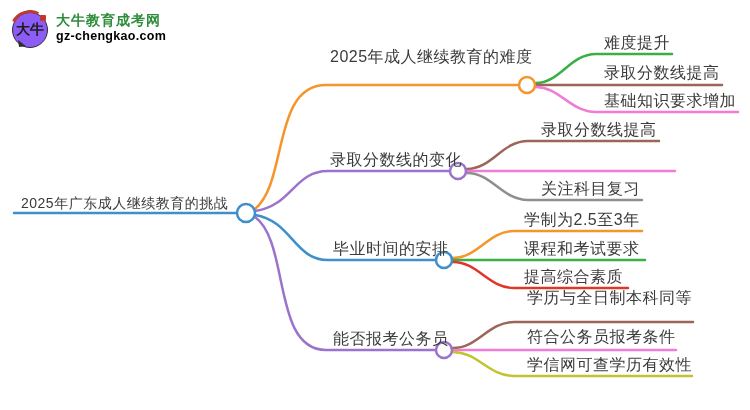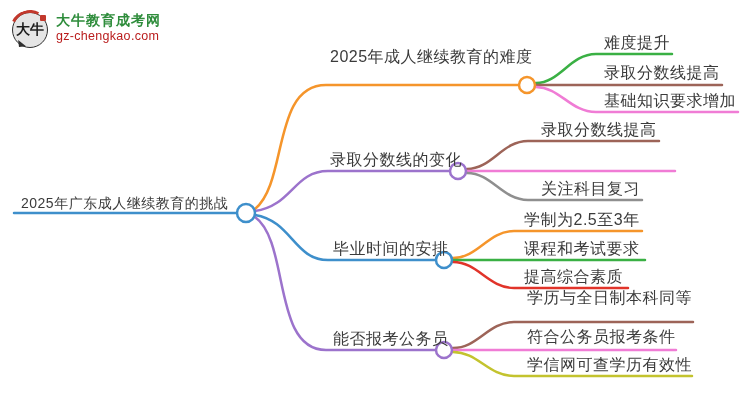--- a/index.html
+++ b/index.html
@@ -13,41 +13,41 @@
     position:absolute;white-space:nowrap;color:#3b3b3b;
     font-size:16px;line-height:20px;letter-spacing:0.5px;cursor:default;
   }
   .root-label{font-size:14px;}
   .child-label{font-size:16px;}
 
   
   .logo{position:absolute;left:12px;top:12px;display:flex;align-items:flex-start;}
   .logo-circle{
     position:relative;width:34px;height:34px;border-radius:50%;
-    border:1.5px solid #2f2f2f;background:#e5e5e5;flex:0 0 auto;
+    border:1.5px solid #2f2f2f;background:#8b5cf6;flex:0 0 auto;
   }
   .logo-arc{
     position:absolute;left:-3px;top:-3px;right:-3px;bottom:-3px;border-radius:50%;
     border:3px solid transparent;border-top-color:#c2382c;transform:rotate(-18deg);
   }
   .logo-chars{
     position:absolute;left:0;top:0;width:34px;height:34px;display:flex;
     align-items:center;justify-content:center;font-size:14px;font-weight:bold;
     color:#1d1d1d;font-family:"DejaVu Serif","Liberation Serif",serif;
   }
   .logo-seal{
     position:absolute;right:1px;top:2px;width:6px;height:6px;background:#c2382c;border-radius:1px;
   }
   .logo-tail{
     position:absolute;left:1px;bottom:-5px;width:0;height:0;
     border:5px solid transparent;border-top-color:#2f2f2f;transform:rotate(38deg);
   }
   .logo-text{margin-left:8px;}
   .logo-name{font-size:14px;font-weight:bold;color:#2f8d3c;letter-spacing:1px;line-height:17px;}
-  .logo-url{font-size:12.5px;font-weight:normal;color:#b91c1c;line-height:15px;letter-spacing:0.3px;}
+  .logo-url{font-size:12.5px;font-weight:bold;color:#000000;line-height:15px;letter-spacing:0.3px;}
 </style>
 </head>
 <body>
 
 <div class="mindmap">
 
   <svg class="edges" width="750" height="410" viewBox="0 0 750 410">
     <g fill="none" stroke-width="2.5" stroke-linecap="round">
 
       <path d="M 14 213 H 237" stroke="#3e8fcb"></path>

